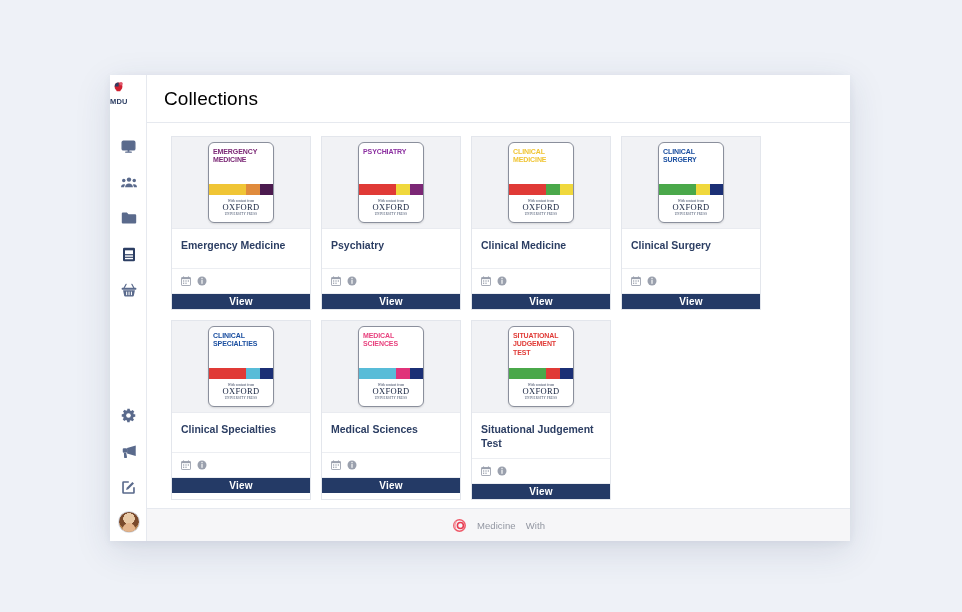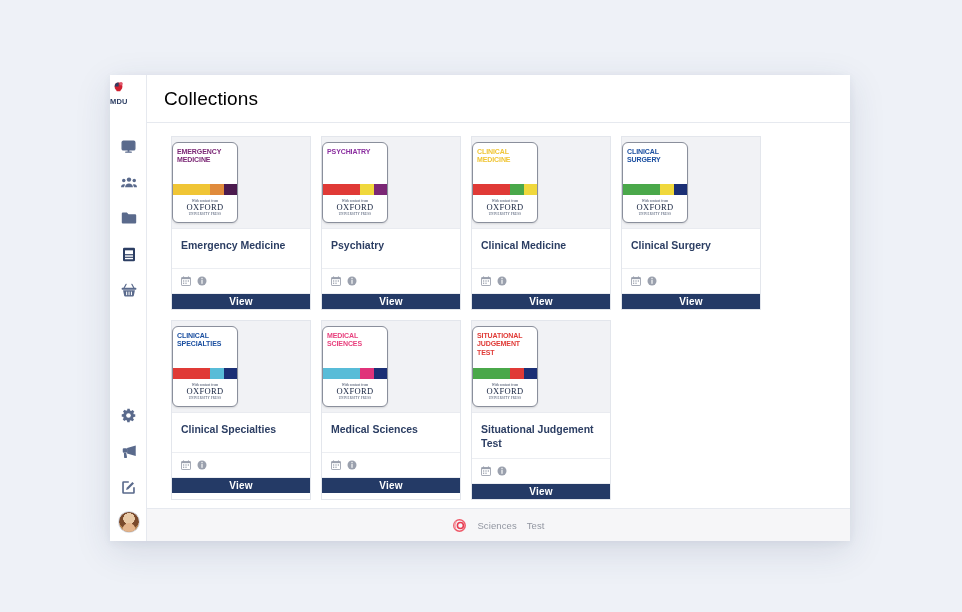--- a/index.html
+++ b/index.html
@@ -126,21 +126,21 @@
     border: 1px solid #e3e6ec;
     display: flex;
     flex-direction: column;
     width: 140px;
   }
   .card-thumb {
     background: #f1f2f5;
     height: 92px;
     display: flex;
     align-items: center;
-    justify-content: flex-start;
+    justify-content: center;
     border-bottom: 1px solid #e9ebf0;
   }
 
   
   .cover {
     width: 66px;
     height: 81px;
     background: #ffffff;
     border: 1px solid #8a8f9c;
     border-radius: 6px;
@@ -628,17 +628,17 @@
           </div>
         </div>
     </div>
 
     <div class="footer">
       <svg class="footer-logo" width="15" height="15" viewBox="0 0 20 20">
         <circle cx="10" cy="10" r="7.6" fill="none" stroke="#ef5a6a" stroke-width="2.1"></circle>
         <circle cx="11.2" cy="10" r="4" fill="none" stroke="#e8384f" stroke-width="2.1"></circle>
         <path d="M4.6 13.6a7.6 7.6 0 0 1 .4-8" fill="none" stroke="#f4a0a8" stroke-width="2.1" stroke-linecap="round"></path>
       </svg>
-      <a class="footer-link">Sciences</a>
-      <a class="footer-link">Test</a>
+      <a class="footer-link">Medicine</a>
+      <a class="footer-link">With</a>
     </div>
   </div>
 </div>
 
 </body></html>

